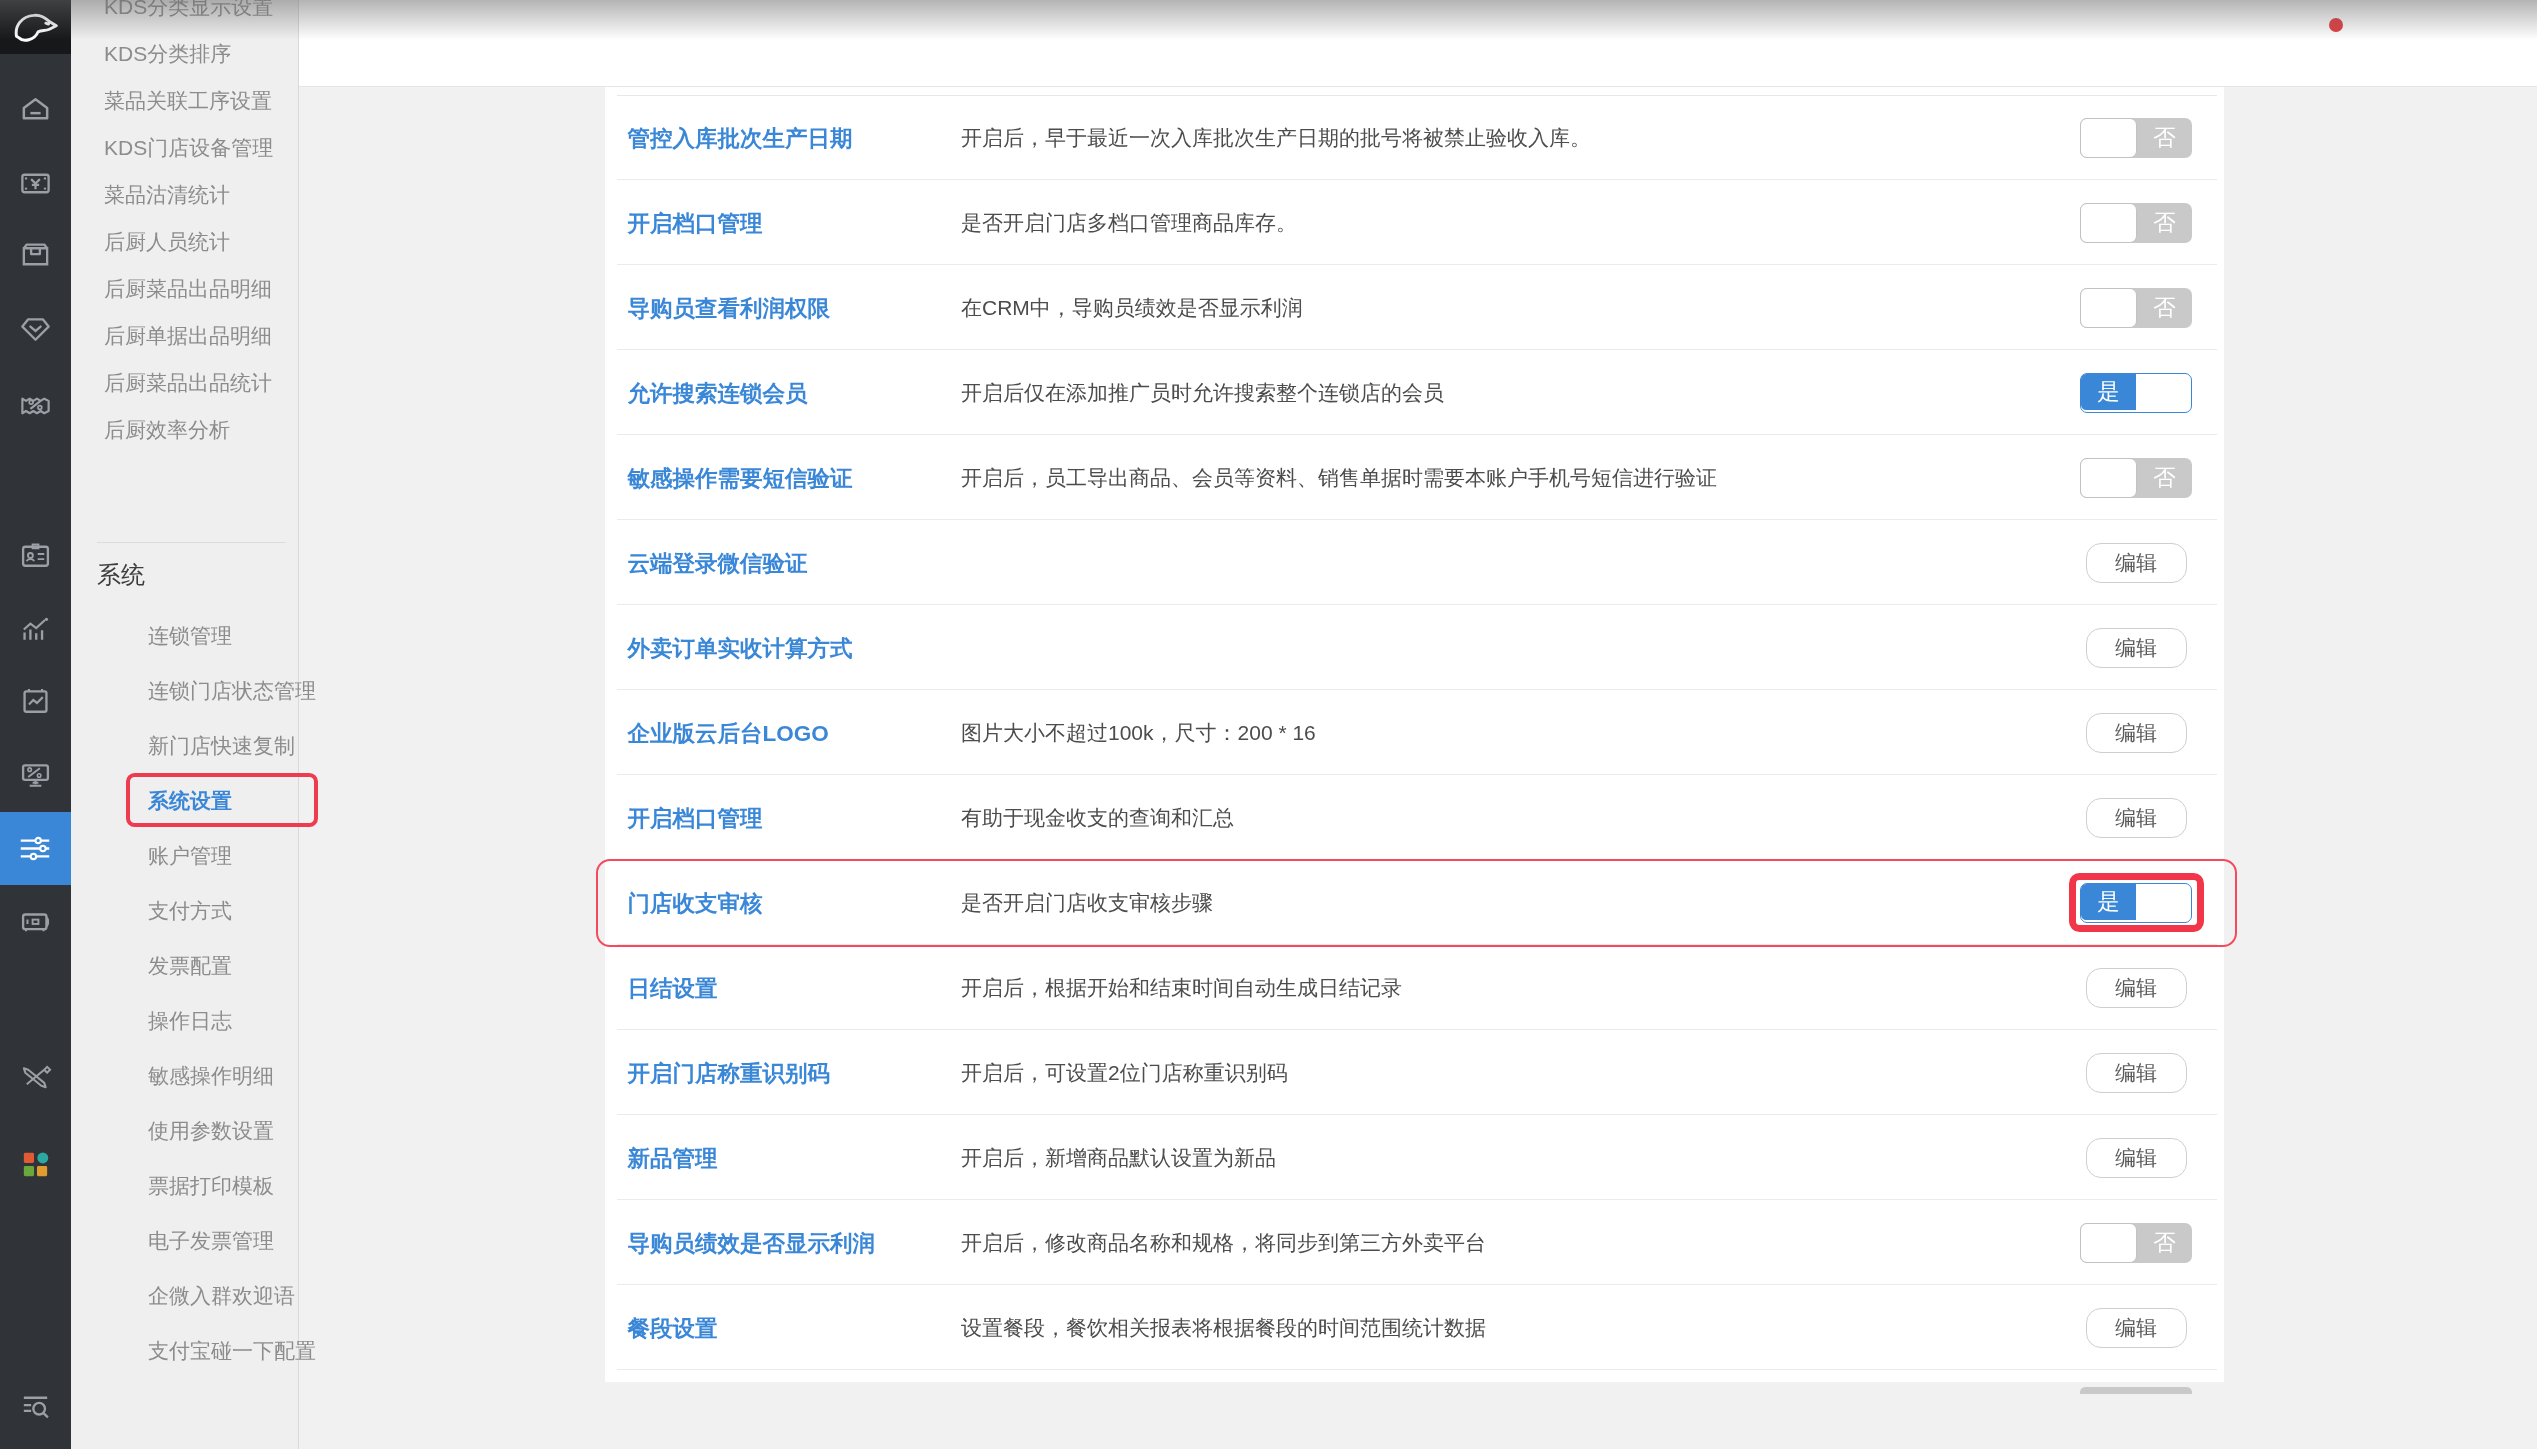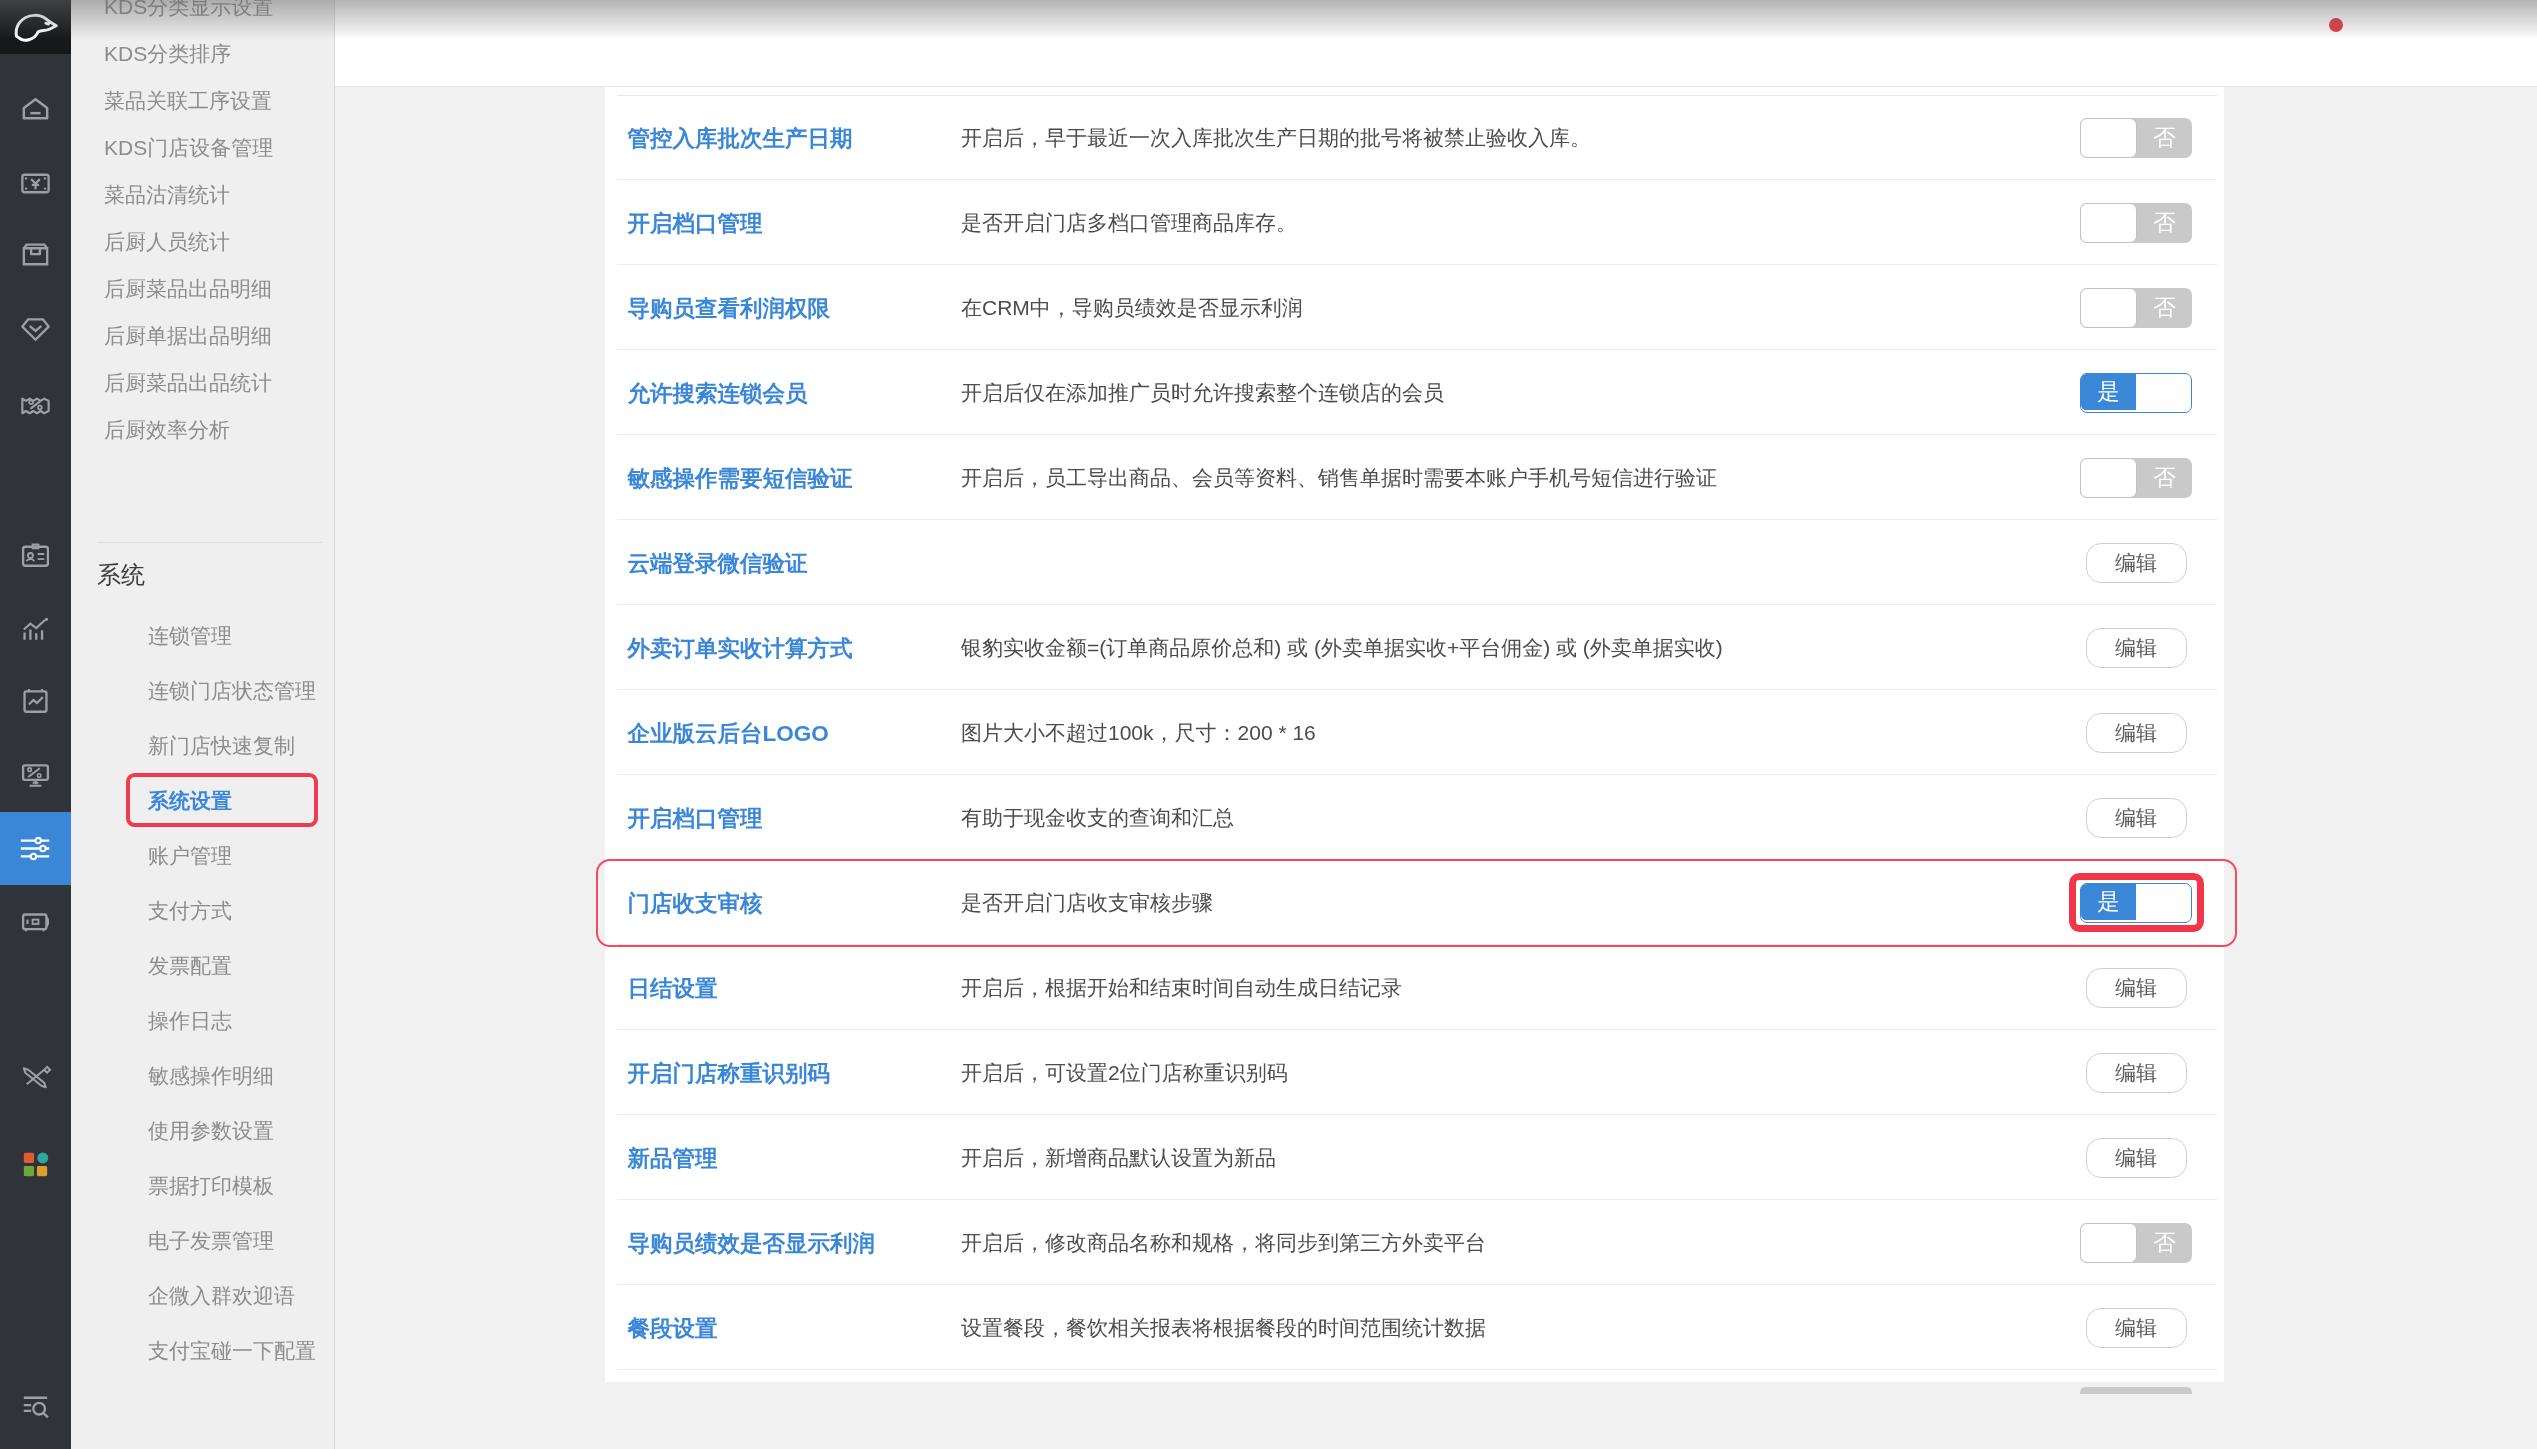--- a/index.html
+++ b/index.html
@@ -8,21 +8,21 @@
     background:#f1f2f3;font-family:"Liberation Sans","DejaVu Sans",sans-serif;
     -webkit-font-smoothing:antialiased;
   }
   
   .rail{position:absolute;left:0;top:0;width:71px;height:1449px;background:#303338;z-index:5;}
   .rail-logo{position:absolute;left:0;top:0;width:71px;height:54px;background:#16181a;display:flex;align-items:center;justify-content:center;}
   .rail-ic{position:absolute;left:35px;transform:translate(-50%,-50%);width:38px;height:38px;display:flex;align-items:center;justify-content:center;cursor:pointer;}
   .rail-active{position:absolute;left:0;top:812px;width:71px;height:73px;background:#3a87d7;}
   .rail svg{display:block;}
   
-  .sidebar{position:absolute;left:71px;top:0;width:227px;height:1449px;background:#efefef;border-right:0.9px solid #d9d9d9;z-index:4;padding-left:36px;}
+  .sidebar{position:absolute;left:71px;top:0;width:227px;height:1449px;background:#efefef;border-right:0.9px solid #d9d9d9;z-index:4;}
   .side-item{height:47px;line-height:47px;padding-left:33px;font-size:21px;color:#8c8c8c;cursor:pointer;white-space:nowrap;}
   .side-sys .side-item{height:55px;line-height:55px;position:relative;}
   .side-top{position:absolute;left:0;right:0;top:-17.3px;}
   .side-sep{position:absolute;left:26px;right:12px;top:542px;border-top:0.9px solid #dcdcdc;}
   .side-head{position:absolute;left:26px;top:556px;height:38px;line-height:38px;font-size:24px;color:#3d3d3d;}
   .side-sys{position:absolute;left:0;right:0;top:608px;margin-left:44px;}
   .side-item.active{color:#3a87d7;font-weight:bold;}
   .red-box{position:absolute;left:11.2px;top:0;width:192px;height:54px;border:4.3px solid #ee3b50;border-radius:8.6px;box-sizing:border-box;pointer-events:none;}
   
   .header{position:absolute;left:298px;top:0;width:2240px;height:86px;background:#ffffff;border-bottom:1.7px solid #e5e5e5;z-index:3;}
@@ -318,21 +318,20 @@
         </div>
       </div>
       <div class="row">
         <a class="row-label">云端登录微信验证</a>
         <div class="ctrl">
           <button class="btn-edit">编辑</button>
         </div>
       </div>
       <div class="row">
         <a class="row-label">外卖订单实收计算方式</a>
-        <div class="row-desc">银豹实收金额=(订单商品原价总和) 或 (外卖单据实收+平台佣金) 或 (外卖单据实收)</div>
         <div class="ctrl">
           <button class="btn-edit">编辑</button>
         </div>
       </div>
       <div class="row">
         <a class="row-label">企业版云后台LOGO</a>
         <div class="row-desc">图片大小不超过100k，尺寸：200 * 16</div>
         <div class="ctrl">
           <button class="btn-edit">编辑</button>
         </div>

